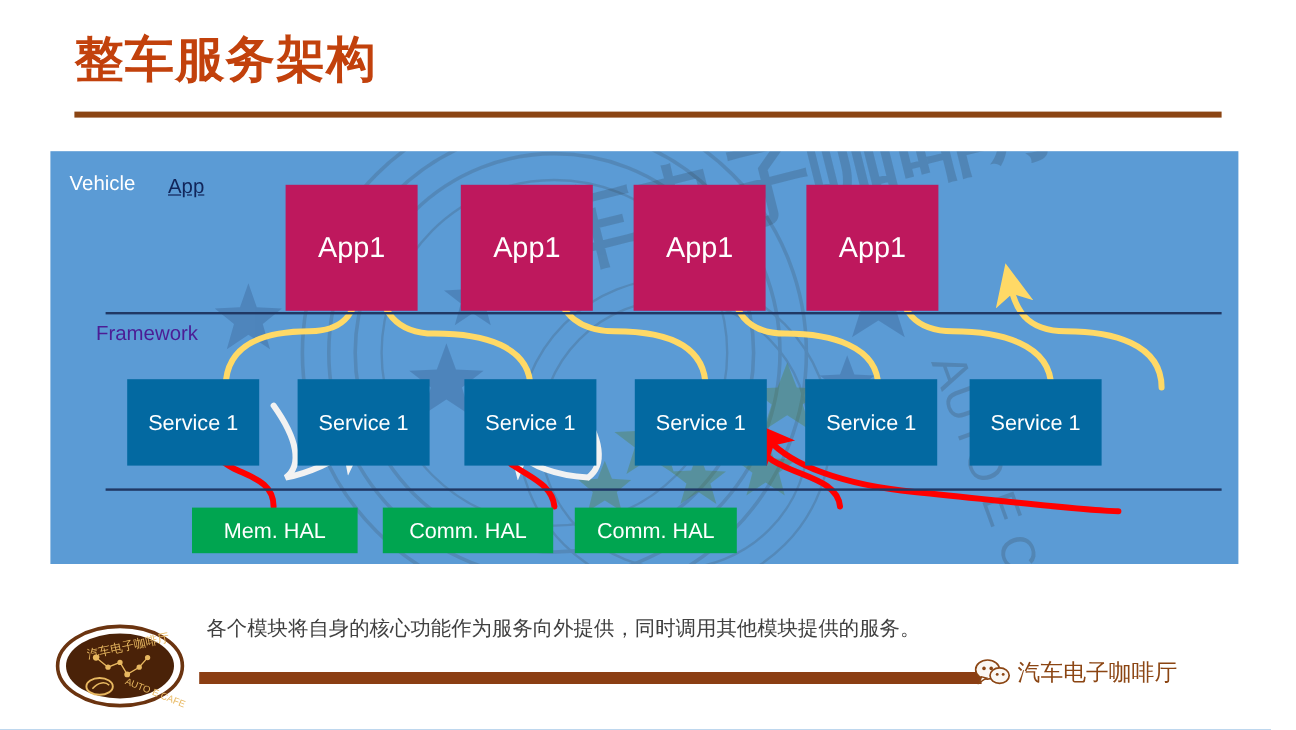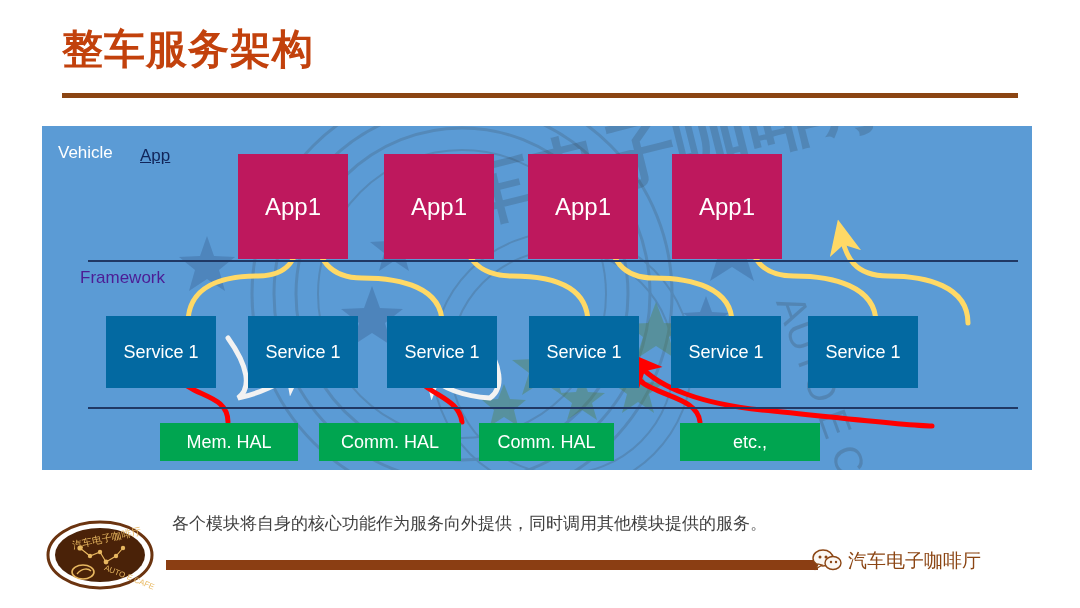--- a/index.html
+++ b/index.html
@@ -248,21 +248,20 @@
   <div class="node-box service-box" style="left:64px; top:190px;">Service 1</div>
   <div class="node-box service-box" style="left:206px; top:190px;">Service 1</div>
   <div class="node-box service-box" style="left:345px; top:190px;">Service 1</div>
   <div class="node-box service-box" style="left:487px; top:190px;">Service 1</div>
   <div class="node-box service-box" style="left:629px; top:190px;">Service 1</div>
   <div class="node-box service-box" style="left:766px; top:190px;">Service 1</div>
 
   <div class="node-box hal-box" style="left:118px; top:297px; width:138px;">Mem. HAL</div>
   <div class="node-box hal-box" style="left:277px; top:297px; width:142px;">Comm. HAL</div>
   <div class="node-box hal-box" style="left:437px; top:297px; width:135px;">Comm. HAL</div>
-  <div class="node-box hal-box" style="left:638px; top:297px; width:140px;">etc.,</div>
 </div>
 
 <div id="caption">各个模块将自身的核心功能作为服务向外提供，同时调用其他模块提供的服务。</div>
 
 <div id="footer-rule"></div>
 
 <svg id="brand-logo" viewBox="0 0 112 74">
   <ellipse cx="56" cy="37" rx="52" ry="33" fill="none" stroke="#6B3410" stroke-width="3"></ellipse>
   <ellipse cx="56" cy="37" rx="45" ry="27" fill="#4A2208"></ellipse>
   <g fill="#E8B860">

